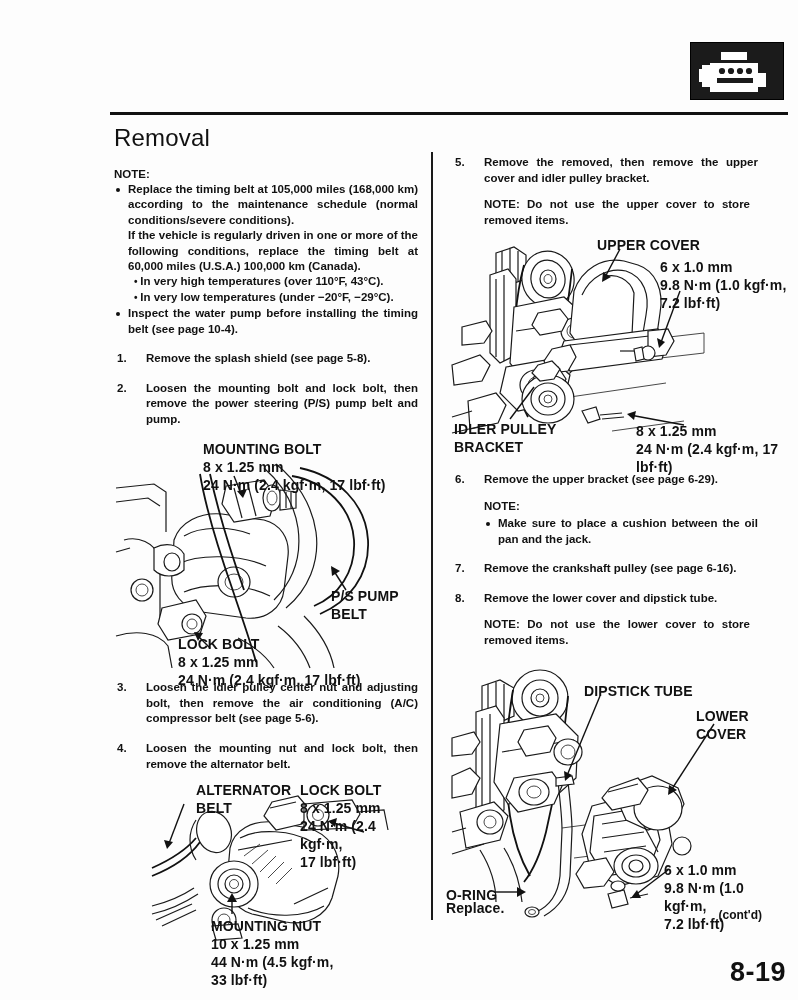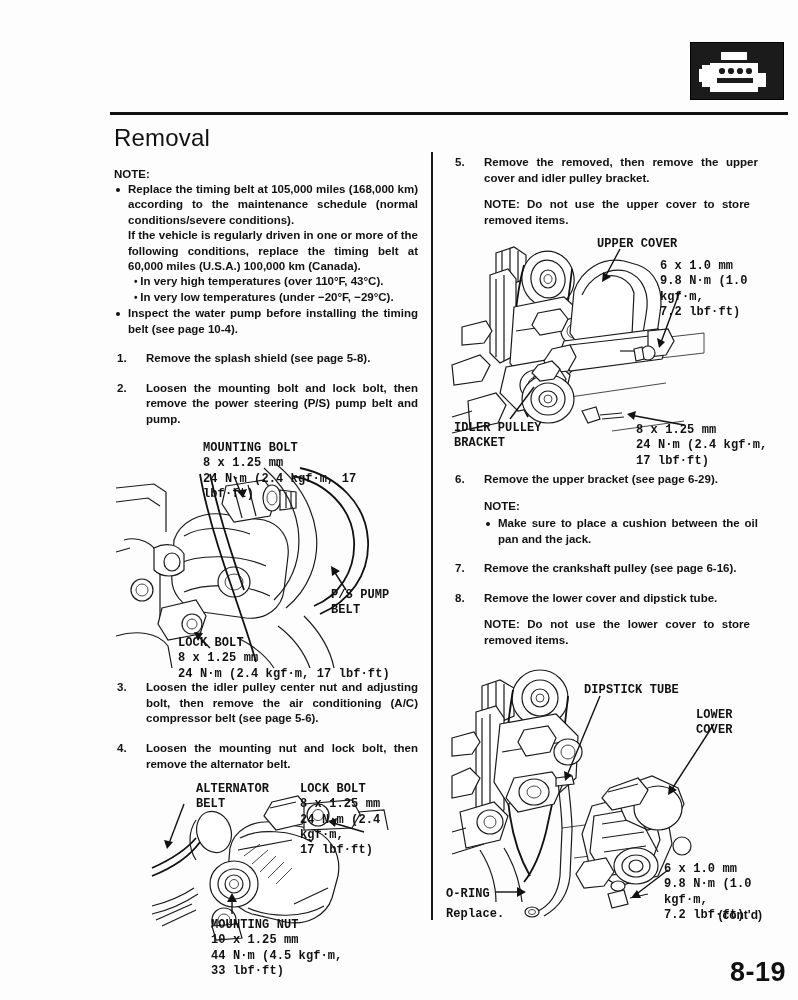--- a/index.html
+++ b/index.html
@@ -143,26 +143,25 @@
   }
   .step .note-blk {
     margin-top: 11px;
   }
   .step ul.bullets > li { font-size: 11.5px; }
 
   
   .figure { position: absolute; }
   .fig-label {
     position: absolute;
-    font-size: 12px;
+    font-size: 14px;
     font-weight: bold;
     line-height: 1.28;
     white-space: pre-line;
     letter-spacing: .1px;
-    font-family: Liberation Mono, monospace;
   }
 
   svg.art { display: block; overflow: visible; }
   svg.art line, svg.art path, svg.art polyline, svg.art polygon,
   svg.art circle, svg.art ellipse, svg.art rect {
     vector-effect: non-scaling-stroke;
   }
   .ln { stroke: #1a1a1a; stroke-width: 1.2; fill: none; }
   .ln-thin { stroke: #1a1a1a; stroke-width: .8; fill: none; }
   .ln-thick { stroke: #111; stroke-width: 1.8; fill: none; }
@@ -495,21 +494,21 @@
   </div>
 
   <div class="figure" style="left:452px; top:680px; width:336px; height:240px;">
     <div class="fig-label" style="left:132px; top:3px;">DIPSTICK TUBE</div>
     <div class="fig-label" style="left:244px; top:28px;">LOWER
 COVER</div>
     <div class="fig-label" style="left:212px; top:182px;">6 x 1.0 mm
 9.8 N·m (1.0 kgf·m,
 7.2 lbf·ft)</div>
     <div class="fig-label" style="left:-6px; top:207px;">O-RING</div>
-    <div class="fig-label" style="left:-6px; top:227px;">Replace.</div>
+    <div class="fig-label" style="left:-6px; top:220px;">Replace.</div>
 
     <svg class="art" width="336" height="240" viewBox="0 0 336 240">
 
       <path class="fillw" d="M30 6 L48 0 L62 8 L62 36 L44 44 L30 34 Z"></path>
       <path class="ln" d="M36 4 L36 38 M44 2 L44 42 M52 4 L52 40"></path>
       <path class="fillw" d="M24 32 L44 26 L52 38 L52 130 L34 140 L24 128 Z"></path>
       <path class="ln" d="M30 38 L30 134 M38 34 L38 136"></path>
 
       <ellipse class="fillw" cx="88" cy="18" rx="28" ry="28"></ellipse>
       <ellipse class="ln" cx="88" cy="18" rx="18" ry="18"></ellipse>

